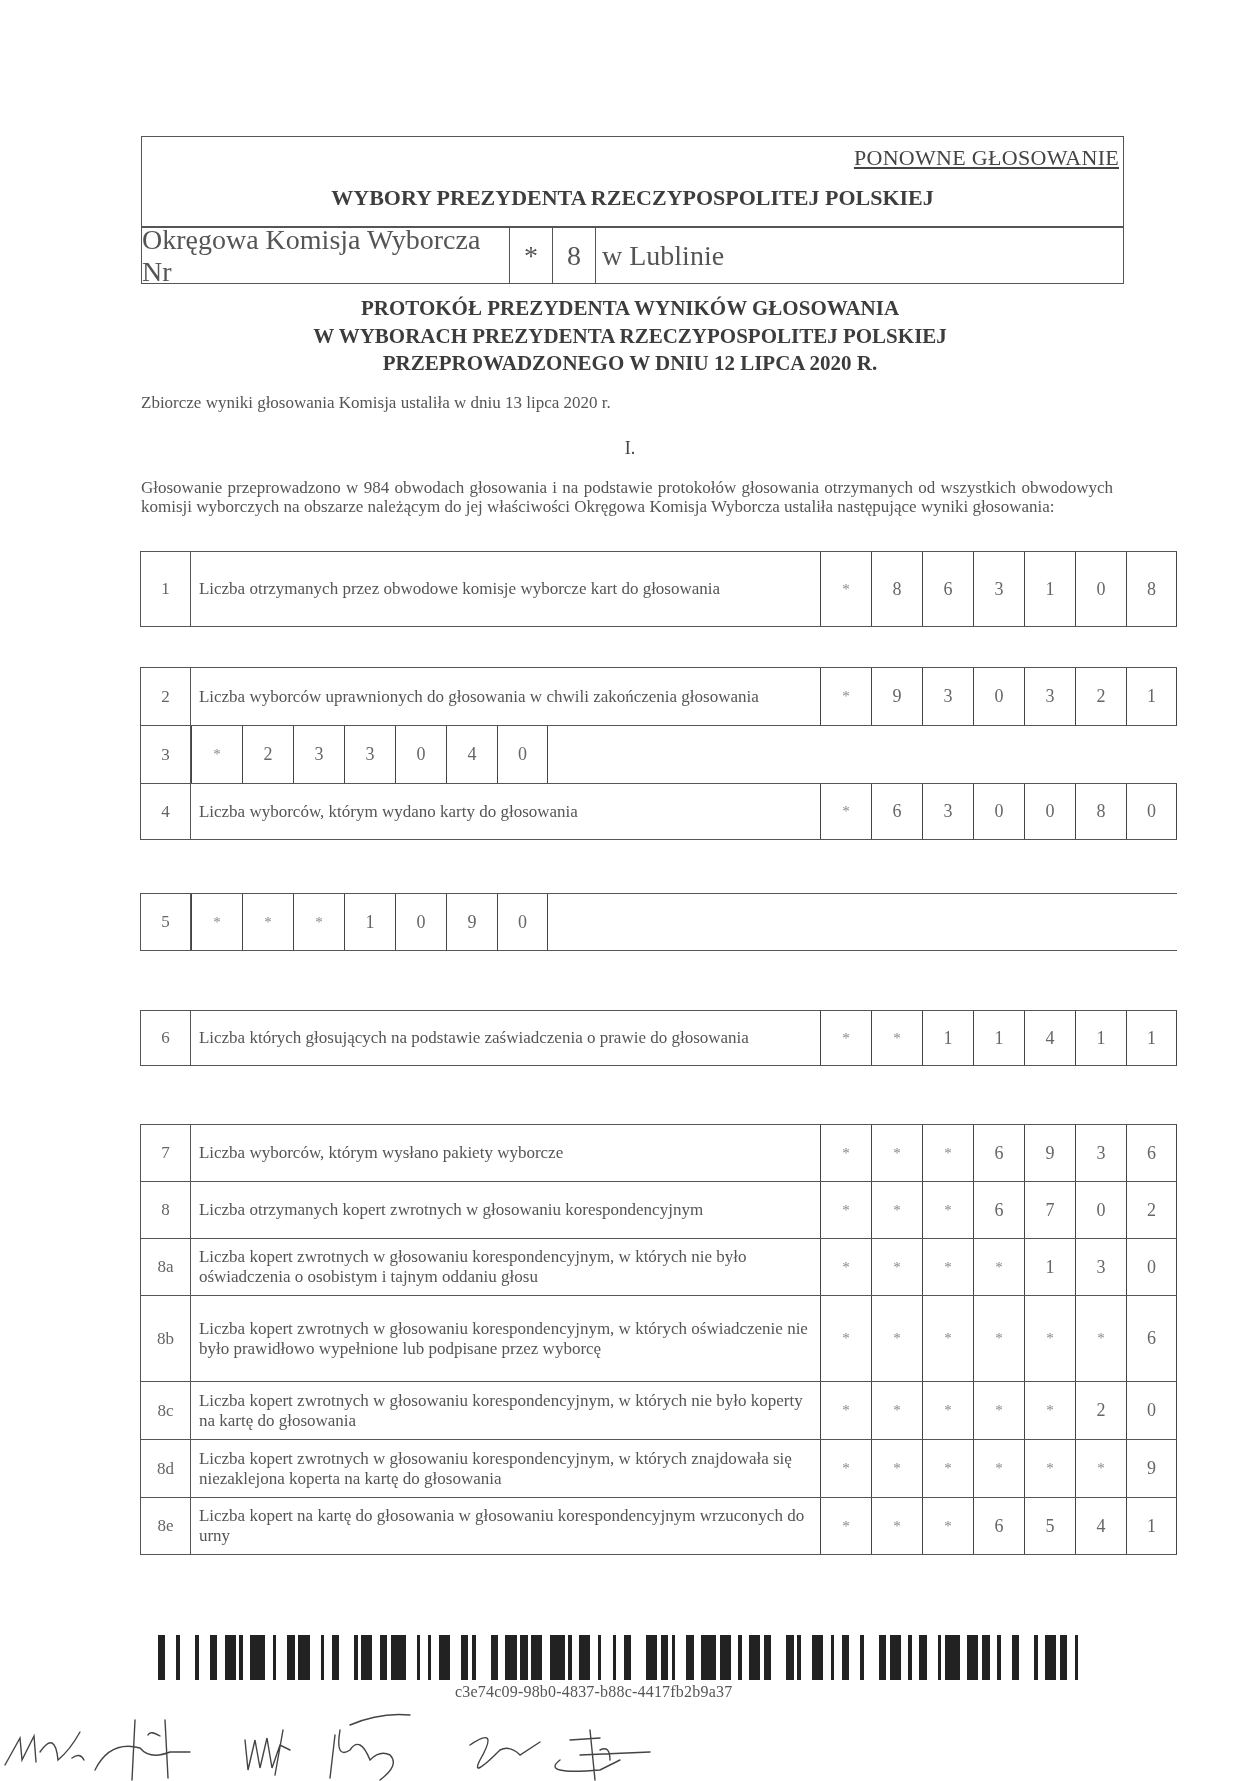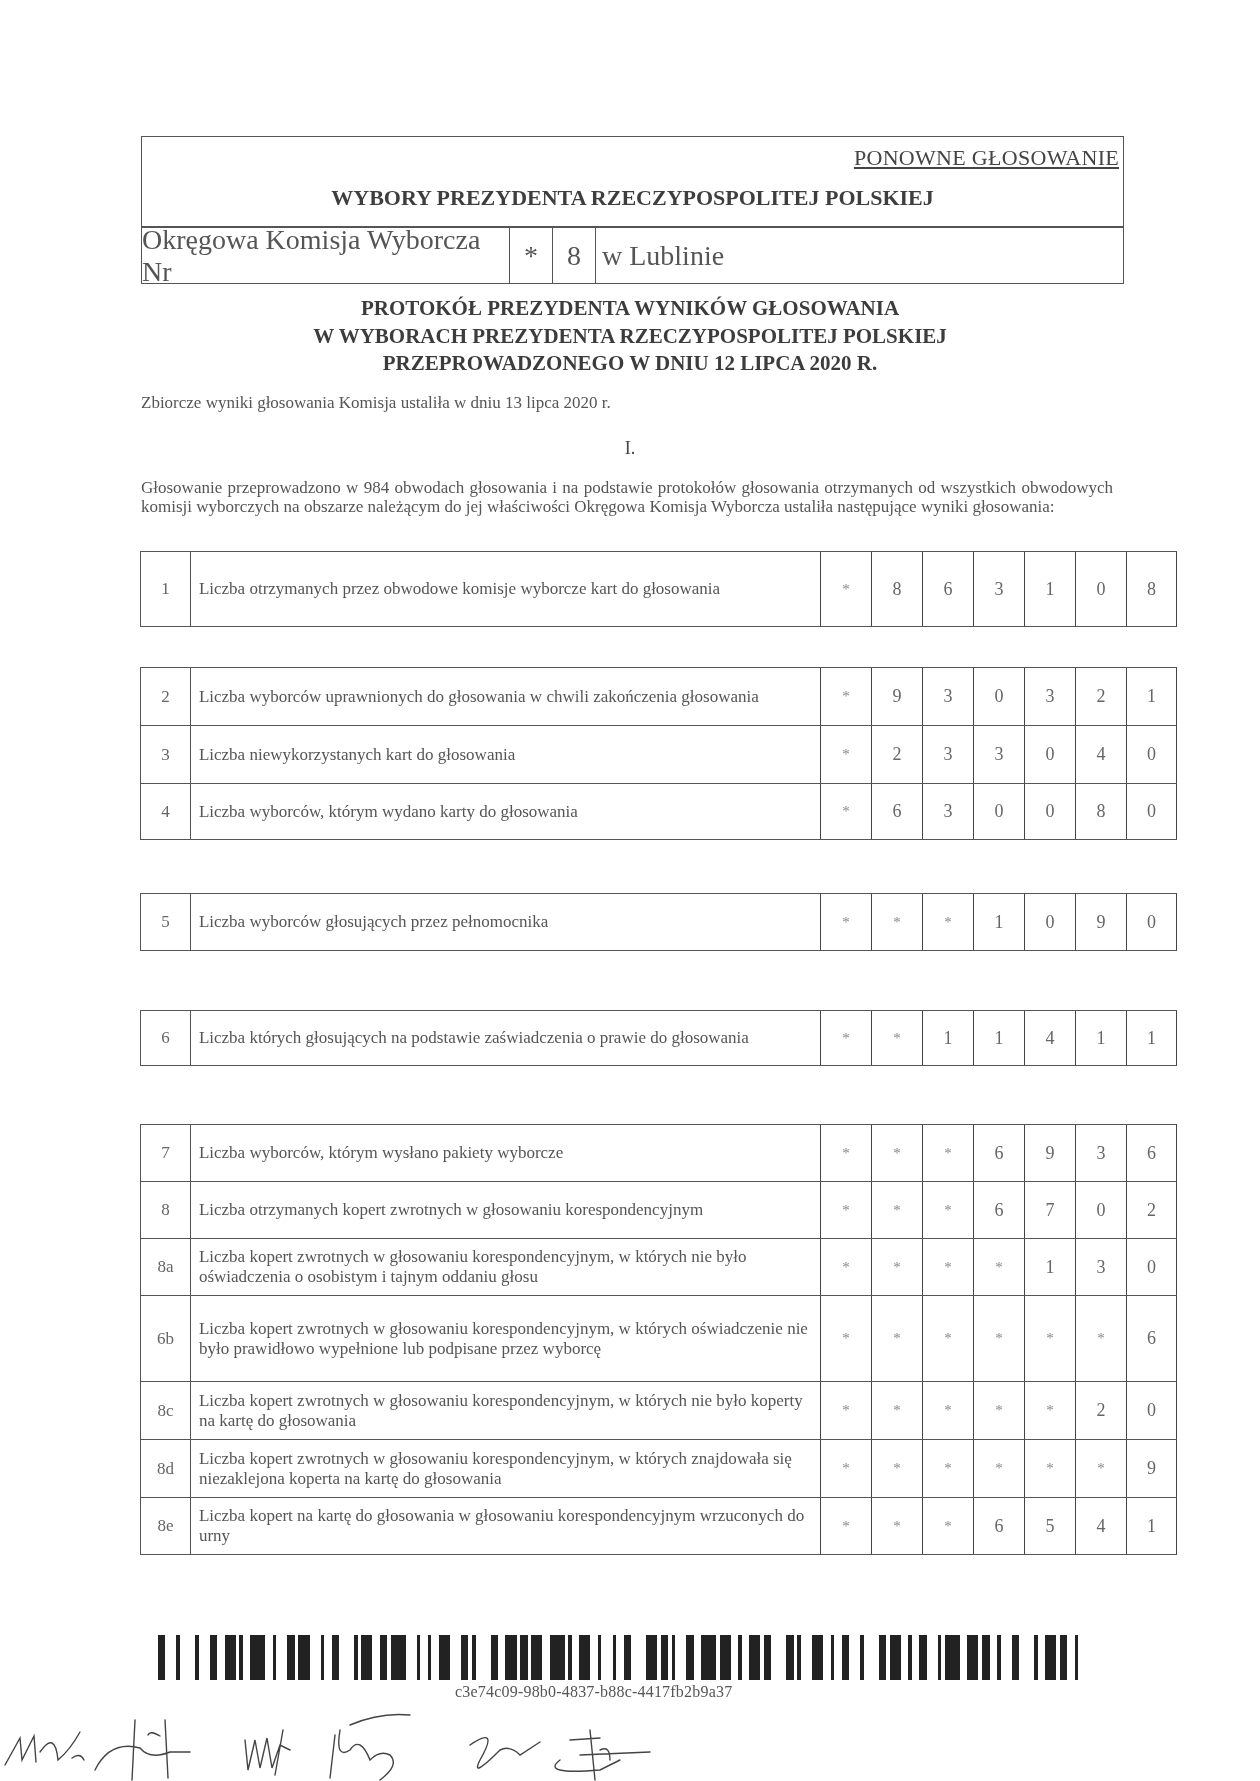--- a/index.html
+++ b/index.html
@@ -94,21 +94,20 @@
           <div class="dcell">9</div>
           <div class="dcell">3</div>
           <div class="dcell">0</div>
           <div class="dcell">3</div>
           <div class="dcell">2</div>
           <div class="dcell">1</div>
         </div>
       </div>
       <div class="rrow" style="top: 58px; height: 58px;">
         <div class="rnum">3</div>
-        <div class="rlabel">Liczba niewykorzystanych kart do głosowania</div>
         <div class="rdigits">
           <div class="dcell star">*</div>
           <div class="dcell">2</div>
           <div class="dcell">3</div>
           <div class="dcell">3</div>
           <div class="dcell">0</div>
           <div class="dcell">4</div>
           <div class="dcell">0</div>
         </div>
       </div>
@@ -122,21 +121,20 @@
           <div class="dcell">0</div>
           <div class="dcell">0</div>
           <div class="dcell">8</div>
           <div class="dcell">0</div>
         </div>
       </div>
     </div>
     <div class="rtable" style="top: 893px;">
       <div class="rrow last" style="top: 0px; height: 58px;">
         <div class="rnum">5</div>
-        <div class="rlabel">Liczba wyborców głosujących przez pełnomocnika</div>
         <div class="rdigits">
           <div class="dcell star">*</div>
           <div class="dcell star">*</div>
           <div class="dcell star">*</div>
           <div class="dcell">1</div>
           <div class="dcell">0</div>
           <div class="dcell">9</div>
           <div class="dcell">0</div>
         </div>
       </div>
@@ -190,21 +188,21 @@
           <div class="dcell star">*</div>
           <div class="dcell star">*</div>
           <div class="dcell star">*</div>
           <div class="dcell star">*</div>
           <div class="dcell">1</div>
           <div class="dcell">3</div>
           <div class="dcell">0</div>
         </div>
       </div>
       <div class="rrow" style="top: 171px; height: 86px;">
-        <div class="rnum">6b</div>
+        <div class="rnum">8b</div>
         <div class="rlabel">Liczba kopert zwrotnych w głosowaniu korespondencyjnym, w których oświadczenie nie było prawidłowo wypełnione lub podpisane przez wyborcę</div>
         <div class="rdigits">
           <div class="dcell star">*</div>
           <div class="dcell star">*</div>
           <div class="dcell star">*</div>
           <div class="dcell star">*</div>
           <div class="dcell star">*</div>
           <div class="dcell star">*</div>
           <div class="dcell">6</div>
         </div>

